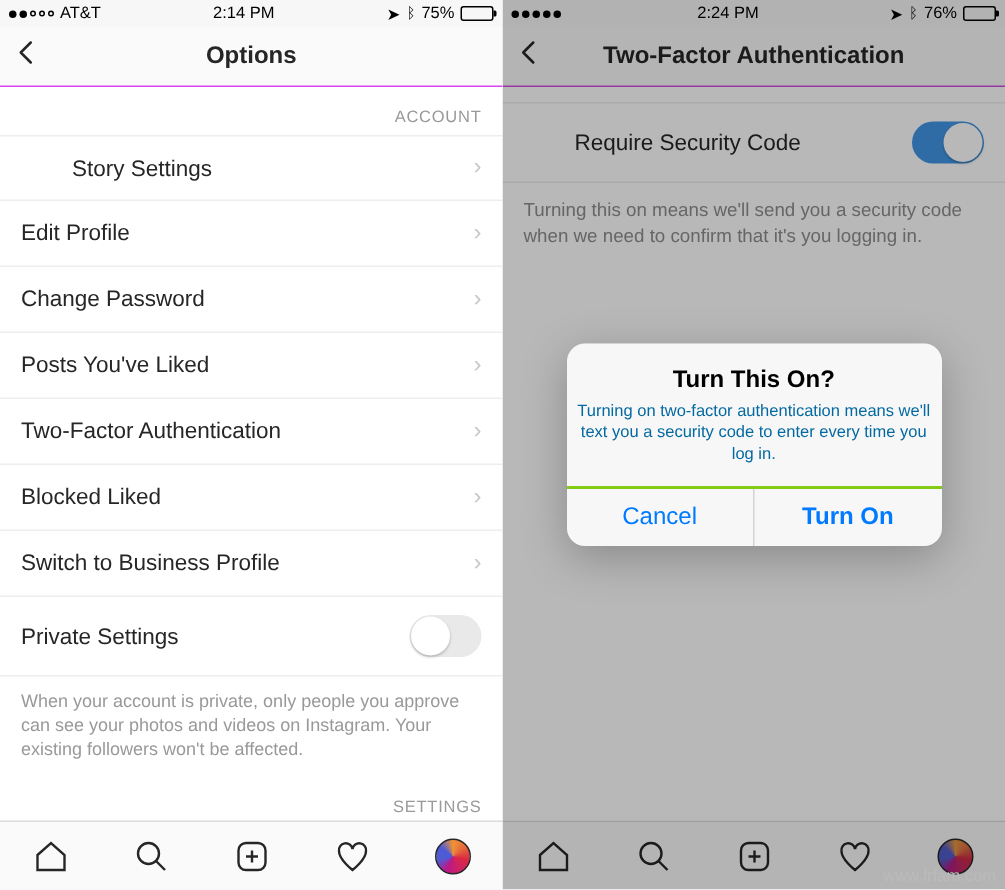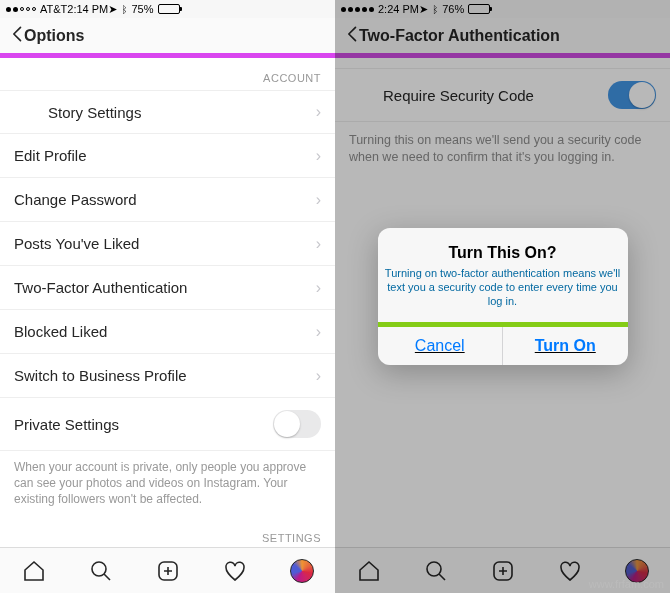--- a/index.html
+++ b/index.html
@@ -1,30 +1,30 @@
 <!DOCTYPE html>
 <html><head>
 <meta charset="utf-8">
 <style>
   * { box-sizing: border-box; margin: 0; padding: 0; font-family: -apple-system, "Helvetica Neue", Helvetica, Arial, sans-serif; -webkit-font-smoothing: antialiased; }
   html, body { background:#eceded; }
   .stage { width:670px; height:593px; margin:0; background:#f5f5f5; position:relative; display:flex; gap:0; }
   .phone { width:50%; height:100%; background:#fff; display:flex; flex-direction:column; position:relative; overflow:hidden; }
   
-  .status { height:18px; display:flex; align-items:center; padding:0 6px; font-size:11px; color:#000; background:#f7f7f7; }
+  .status { height:18px; display:flex; align-items:center; justify-content:space-between; padding:0 6px; font-size:11px; color:#000; background:#f7f7f7; }
   .status .left, .status .right { display:flex; align-items:center; gap:4px; }
   .dots { display:flex; gap:2px; }
   .dot { width:5px; height:5px; border-radius:50%; background:#000; }
   .dot.empty { background:transparent; border:1px solid #000; width:4px; height:4px; }
   .battery { display:flex; align-items:center; gap:2px; }
   .bat { width:22px; height:10px; border:1px solid #000; border-radius:2px; position:relative; }
   .bat::after { content:""; position:absolute; right:-3px; top:2px; width:2px; height:4px; background:#000; border-radius:0 1px 1px 0; }
   .bat .fill { background:#000; height:100%; width:75%; }
   
-  .navhead { height:40px; display:flex; align-items:center; justify-content:flex-start; position:relative; border-bottom:5px solid #d946ef; background:#fafafa;padding-left:24px; }
+  .navhead { height:40px; display:flex; align-items:center; justify-content:center; position:relative; border-bottom:1px solid #d946ef; background:#fafafa; }
   .navhead .back { position:absolute; left:8px; top:50%; transform:translateY(-50%); font-size:24px; color:#262626; }
   .navhead .title { font-size:16px; font-weight:600; color:#262626; }
   
   .scroll { flex:1; overflow:hidden; background:#fff; }
   .section-label { font-size:11px; color:#999; letter-spacing:0.5px; padding:14px 14px 6px; text-transform:uppercase;text-align:right; }
   .row { display:flex; align-items:center; justify-content:space-between; padding:12px 14px; font-size:15px; color:#262626; border-bottom:1px solid #eee; min-height:44px; }
   .row .chev { color:#c7c7cc; font-size:16px; }
   .row.first { border-top:1px solid #eee;padding-left:48px; }
   .helper { font-size:12px; color:#999; padding:8px 14px 10px; line-height:1.35; }
   .row .ios-toggle { width:48px; height:28px; border-radius:14px; background:#e9e9ea; position:relative; }
@@ -38,21 +38,21 @@
   .tabbar svg { width:24px; height:24px; stroke:#262626; fill:none; stroke-width:1.6; }
   .avatar { width:24px; height:24px; border-radius:50%; background:conic-gradient(#f09433,#e6683c,#dc2743,#cc2366,#bc1888,#4f5bd5,#4f5bd5,#f09433); border:1.5px solid #262626; }
   
   .phone.right .scroll, .phone.right .navhead, .phone.right .status, .phone.right .tabbar { filter:brightness(.72) saturate(.9); }
   .phone.right .description-row { padding:10px 14px; font-size:12.5px; color:#8e8e8e; line-height:1.35; }
   .modal-layer { position:absolute; inset:0; display:flex; align-items:center; justify-content:center; pointer-events:none; }
   .alert { width:250px; background:rgba(248,248,248,.98); border-radius:12px; overflow:hidden; box-shadow:0 8px 30px rgba(0,0,0,.25); pointer-events:auto; }
   .alert .pad { padding:16px 4px 14px; text-align:center; }
   .alert .atitle { font-size:16px; font-weight:600; color:#000; margin-bottom:4px; }
   .alert .amsg { font-size:11px; color:#0369a1; line-height:1.3; }
-  .alert .btns { display:flex; border-top:5px solid #84cc16;text-decoration:underline; }
+  .alert .btns { display:flex; border-top:2px solid #84cc16; }
   .alert .btn { flex:1; text-align:center; padding:10px 0; font-size:16px; color:#007aff; }
   .alert .btn + .btn { border-left:1px solid #d4d4d6; font-weight:600; }
   .watermark { position:absolute; right:6px; bottom:3px; font-size:11px; color:#bbb; pointer-events:none; }
 </style>
 </head>
 <body>
 
 <div class="stage">
 
   <div class="phone">

